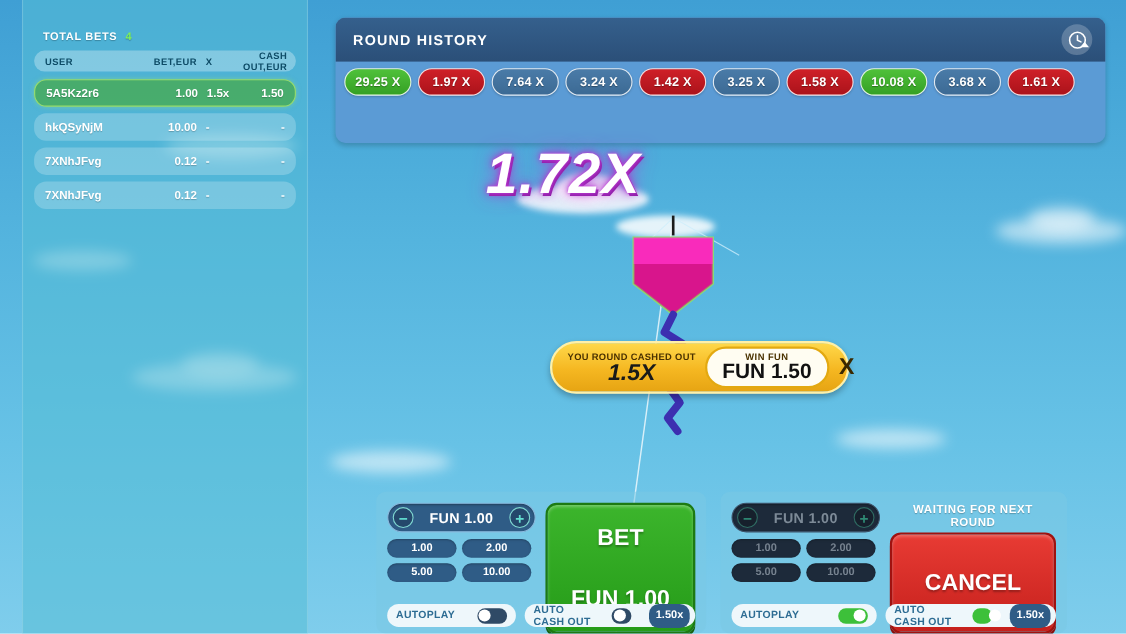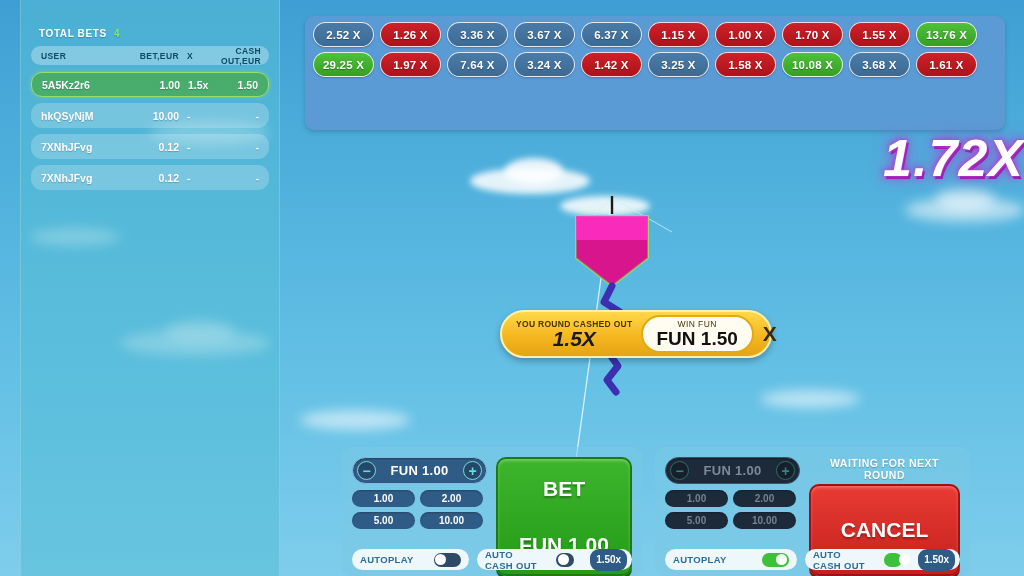--- a/index.html
+++ b/index.html
@@ -79,42 +79,42 @@
     font-size:11.5px;font-weight:bold;color:#fff;letter-spacing:.2px;
     border:1.5px solid rgba(255,255,255,.85);
     text-shadow:0 1px 1px rgba(0,0,0,.35);
     box-shadow:0 1px 2px rgba(0,0,0,.22);
   }
   .badge.blue{background:linear-gradient(180deg,#4a7ba8 0%,#3c6a94 100%);}
   .badge.red{background:linear-gradient(180deg,#cf2028 0%,#ab131b 100%);}
   .badge.green{background:linear-gradient(180deg,#4fc13a 0%,#35a024 100%);}
   
   .multi{
-    position:absolute;top:128px;left:0;width:1024px;text-align:right;
+    position:absolute;top:128px;left:0;width:1024px;text-align:center;
     font-size:52px;font-weight:bold;font-style:italic;color:#ffffff;letter-spacing:1px;
     text-shadow:0 0 3px #c13fd8,0 0 8px #b02fc8,2px 3px 0 #8d1fa6,0 0 18px rgba(190,60,220,.8);
   }
   
   .kite-wrap{position:absolute;left:0;top:0;width:1024px;height:576px;pointer-events:none;}
   
   .cashout{
     position:absolute;left:500px;top:310px;width:272px;height:48px;border-radius:24px;
     background:linear-gradient(180deg,#ffd84a 0%,#f5b721 55%,#e6a413 100%);
     border:2px solid #fff0a8;
     box-shadow:0 3px 6px rgba(0,0,0,.28);
     display:flex;align-items:center;padding:0 12px 0 14px;
   }
   .co-left{flex:0 0 auto;text-align:center;margin-right:8px;}
   .co-label{font-size:8.5px;font-weight:bold;color:#4a3200;letter-spacing:.3px;white-space:nowrap;}
   .co-val{font-size:21px;font-weight:bold;font-style:italic;color:#1a1a1a;line-height:20px;}
   .co-pill{
     flex:0 0 auto;background:#fffdf2;border:2px solid #e3a911;border-radius:20px;
     padding:2px 14px 3px 14px;text-align:center;
   }
-  .co-pill-label{font-size:8.5px;font-weight:normal;color:#4a3200;letter-spacing:.4px;}
+  .co-pill-label{font-size:8.5px;font-weight:bold;color:#4a3200;letter-spacing:.4px;}
   .co-pill-val{font-size:19px;font-weight:bold;color:#111;line-height:19px;}
   .co-x{font-size:21px;font-weight:bold;color:#3a2800;margin-left:9px;}
   
   .panel{
     position:absolute;top:447px;height:129px;border-radius:9px;
     background:rgba(122,200,228,.55);
     padding:10px 10px 0 10px;display:flex;gap:9px;
   }
   .panel.left{left:342px;width:300px;}
   .panel.right{left:655px;width:315px;}
@@ -238,33 +238,31 @@
       <div class="row">
         <div class="c-user">7XNhJFvg</div>
         <div class="c-bet">0.12</div>
         <div class="c-x">-</div>
         <div class="c-cash">-</div>
       </div>
     </div>
 </div>
 
 <div class="history">
+  <div class="hist-head">
+    <div class="hist-title">ROUND HISTORY</div>
+    <div class="clock-btn">
+      <svg viewBox="0 0 24 24">
+        <circle cx="12" cy="12" r="9" fill="none" stroke="#ffffff" stroke-width="1.8"></circle>
+        <path d="M12 7 L12 12 L16 14" fill="none" stroke="#ffffff" stroke-width="1.8" stroke-linecap="round"></path>
+      </svg>
+      <span class="tri"></span>
+    </div>
+  </div>
   <div class="hist-body">
-    <div class="hrow" id="hist-row1">
-        <div class="badge blue">2.52 X</div>
-        <div class="badge red">1.26 X</div>
-        <div class="badge blue">3.36 X</div>
-        <div class="badge blue">3.67 X</div>
-        <div class="badge blue">6.37 X</div>
-        <div class="badge red">1.15 X</div>
-        <div class="badge red">1.00 X</div>
-        <div class="badge red">1.70 X</div>
-        <div class="badge red">1.55 X</div>
-        <div class="badge green">13.76 X</div>
-      </div>
     <div class="hrow" id="hist-row2">
         <div class="badge green">29.25 X</div>
         <div class="badge red">1.97 X</div>
         <div class="badge blue">7.64 X</div>
         <div class="badge blue">3.24 X</div>
         <div class="badge red">1.42 X</div>
         <div class="badge blue">3.25 X</div>
         <div class="badge red">1.58 X</div>
         <div class="badge green">10.08 X</div>
         <div class="badge blue">3.68 X</div>

